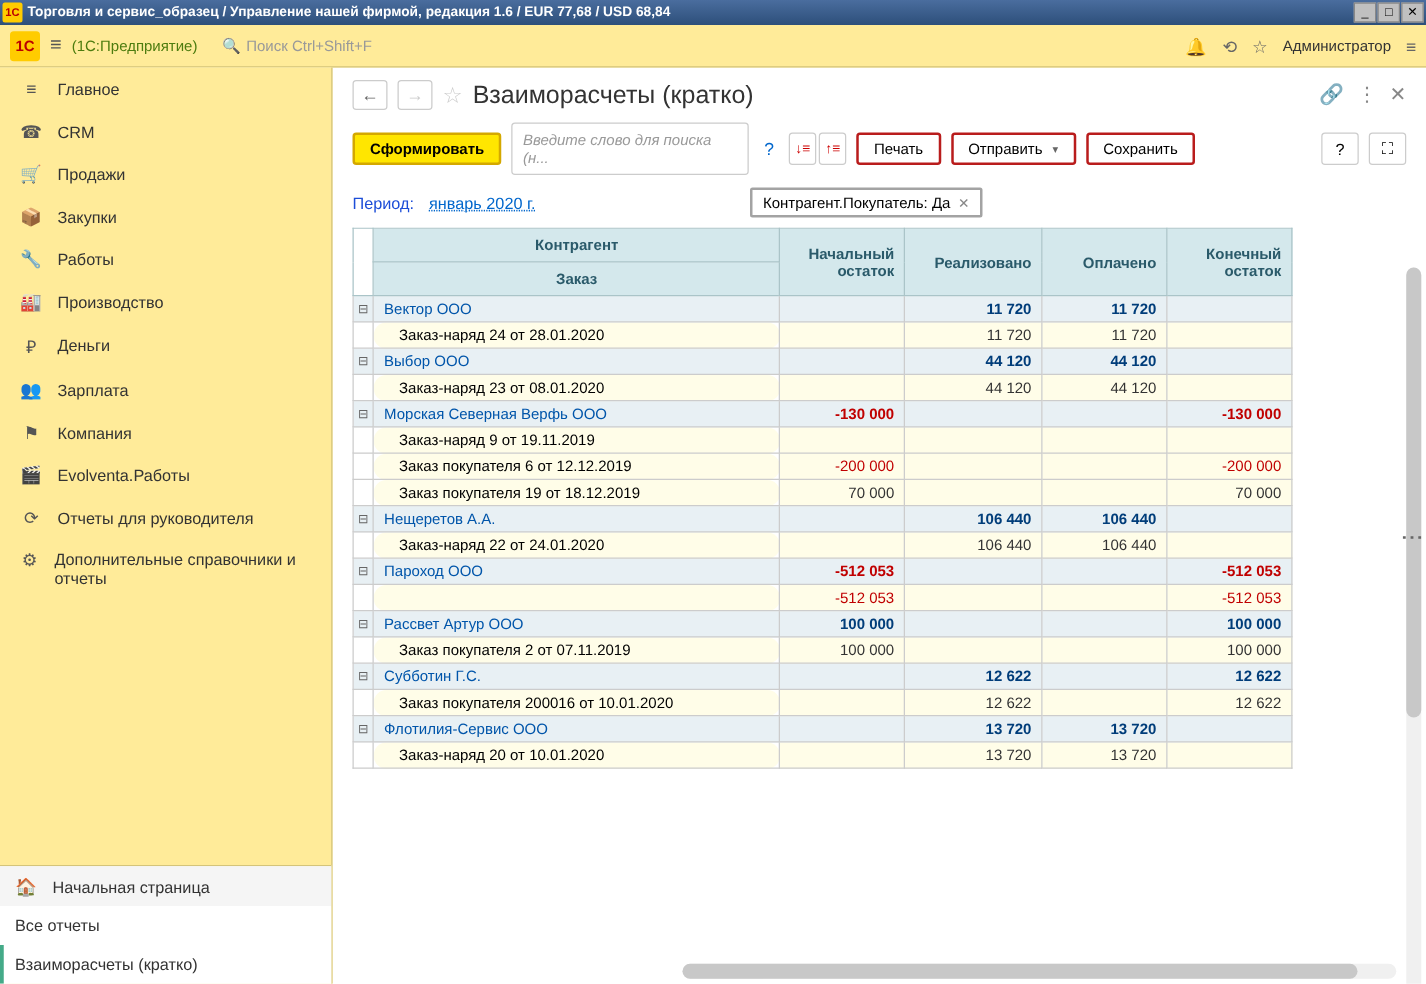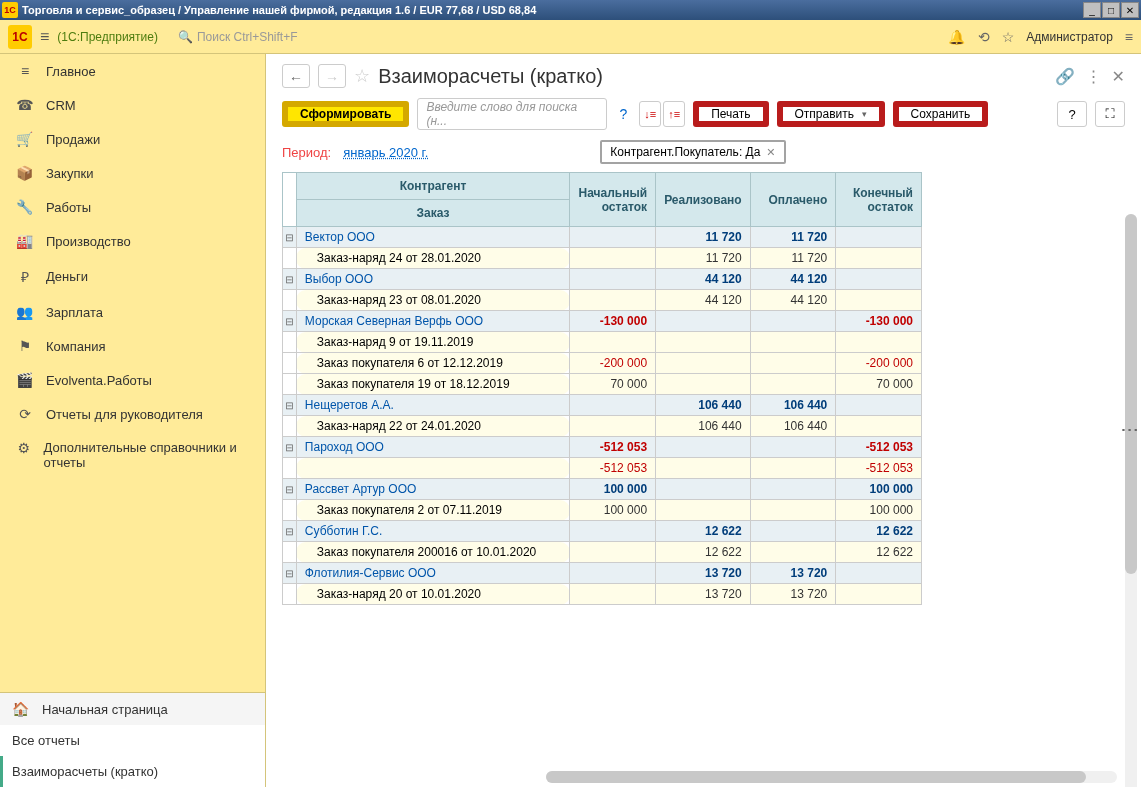--- a/index.html
+++ b/index.html
@@ -41,40 +41,40 @@
 .content { flex: 1; display: flex; flex-direction: column; position: relative; }
 .content-header { display: flex; align-items: center; gap: 8px; padding: 10px 16px 6px 16px; }
 .nav-btn { width: 28px; height: 24px; border: 1px solid #ccc; background: #fff; border-radius: 3px; display: flex; align-items: center; justify-content: center; cursor: pointer; font-size: 14px; color: #666; }
 .star { color: #ccc; font-size: 18px; cursor: pointer; }
 .page-title { font-size: 20px; color: #333; flex: 1; }
 .hdr-right { display: flex; gap: 10px; align-items: center; color: #888; font-size: 16px; }
 .hdr-right .icon-btn { cursor: pointer; }
 
 
 .toolbar { display: flex; align-items: center; gap: 8px; padding: 4px 16px 10px 16px; }
-.btn { height: 26px; padding: 0 12px; border: 6px solid #b91c1c; background: #fff; border-radius: 3px; font-size: 12px; cursor: pointer; display: flex; align-items: center; gap: 4px; }
+.btn { height: 26px; padding: 0 12px; border: 2px solid #b91c1c; background: #fff; border-radius: 3px; font-size: 12px; cursor: pointer; display: flex; align-items: center; gap: 4px; }
 .btn.primary { background: #ffe600; border-color: #d4a800; font-weight: bold; }
 .btn.dropdown::after { content: "▾"; margin-left: 4px; font-size: 9px; color: #666; }
-.search-box { height: 32px; width: 190px; border: 1px solid #ccc; border-radius: 3px; padding: 0 8px; font-size: 12px; color: #999; font-style: italic; display: flex; align-items: center; }
+.search-box { height: 42px; width: 190px; border: 1px solid #ccc; border-radius: 3px; padding: 0 8px; font-size: 12px; color: #999; font-style: italic; display: flex; align-items: center; }
 .sort-btns { display: flex; gap: 2px; }
 .sort-btn { width: 22px; height: 26px; border: 1px solid #ccc; background: #fff; border-radius: 3px; display: flex; align-items: center; justify-content: center; font-size: 11px; cursor: pointer; }
 .help-btn { color: #0066cc; font-size: 14px; cursor: pointer; padding: 0 4px; }
 .toolbar-right { margin-left: auto; display: flex; gap: 8px; }
 .square-btn { width: 30px; height: 26px; border: 1px solid #ccc; background: #fff; border-radius: 3px; display: flex; align-items: center; justify-content: center; cursor: pointer; font-size: 13px; }
 
 
 .filter-row { display: flex; align-items: center; gap: 12px; padding: 0 16px 8px 16px; font-size: 13px; }
-.filter-row .label { color: #ef4444; }
+.filter-row .label { color: #1d4ed8; }
 .filter-row .period-link { color: #0066cc; text-decoration: underline dotted; cursor: pointer; }
 .filter-tag { border: 2px solid #a3a3a3; padding: 3px 8px; border-radius: 2px; font-size: 12px; display: flex; align-items: center; gap: 6px; margin-left: 160px; }
 .filter-tag .tag-close { cursor: pointer; color: #888; font-size: 11px; }
 
 
 .table-wrap { flex: 1; overflow: auto; padding: 0 16px 16px 16px; position: relative; }
-.rtable { border-collapse: collapse; width: 640px; }
+.rtable { border-collapse: collapse; width: 752px; }
 .rtable th { background: #d4e8ec; border: 1px solid #aac4c8; padding: 6px 8px; font-size: 12px; font-weight: bold; color: #2a5a6a; text-align: center; }
 .rtable td { border: 1px solid #ccc; padding: 3px 8px; font-size: 12px; height: 19px; }
 .rtable .expand { width: 14px; text-align: center; cursor: pointer; background: #fff; color: #666; font-size: 10px; padding: 0; }
 .rtable .name-col { width: 280px; }
 .rtable .num-col { width: 86px; text-align: right; }
 .rtable tr.group td.name-link { color: #0055aa; background: #e8f0f4; }
 .rtable tr.group td.num-col { color: #003d7a; font-weight: bold; background: #e8f0f4; }
 .rtable tr.detail td.name-col { padding-left: 20px; background: #fffde8; border-radius: 10px; }
 .rtable tr.detail td.num-col { background: #fffde8; color: #333; }
 .rtable td.neg { color: #c00000 !important; }

